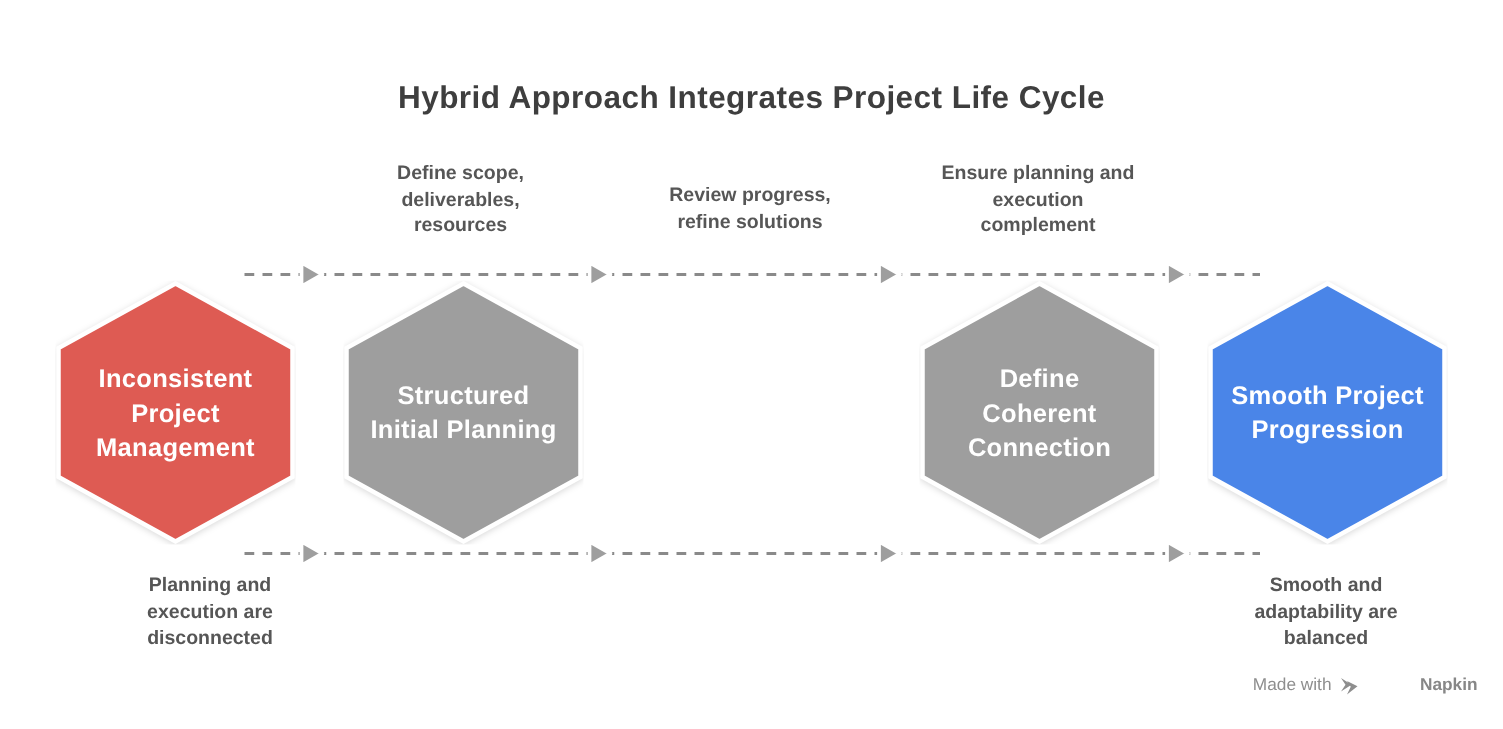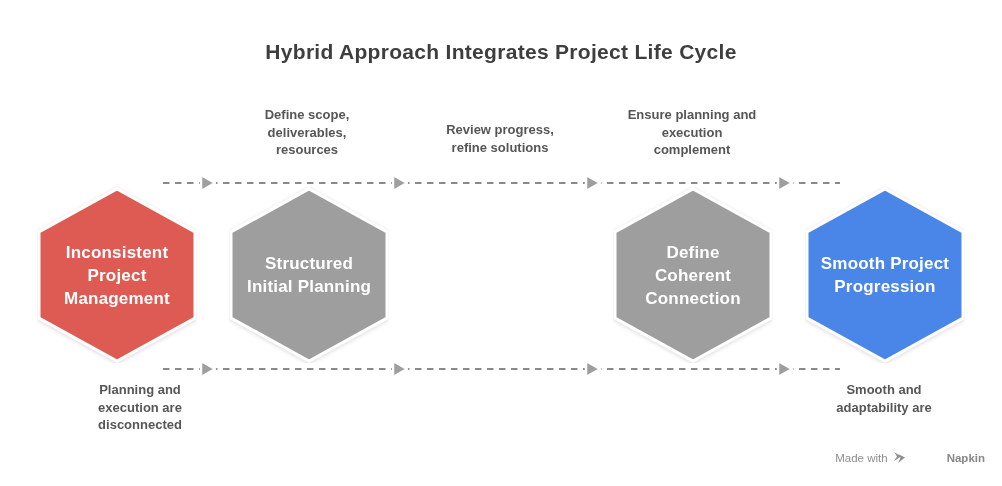--- a/index.html
+++ b/index.html
@@ -6,21 +6,21 @@
   .canvas {
     position: relative;
     width: 1002px;
     height: 486px;
     background: #ffffff;
     font-family: "Liberation Sans", sans-serif;
     overflow: hidden;
   }
   .title {
     position: absolute;
-    top: 40px; left: 0;
+    top: 54px; left: 0;
     width: 1002px;
     text-align: center;
     font-size: 21px;
     font-weight: bold;
     letter-spacing: 0.3px;
     color: #3e3e3e;
   }
   .flow-svg {
     position: absolute;
     top: 0; left: 0;
@@ -61,21 +61,20 @@
   .note-top-1 { left: 217px; top: 106px; }
   .note-top-2 { left: 410px; top: 121px; }
   .note-top-3 { left: 602px; top: 106px; }
   .note-bottom-1 { left: 50px; top: 381px; }
   .note-bottom-2 { left: 794px; top: 381px; }
   .credit {
     position: absolute;
     right: 17px;
     top: 451px;
     display: flex;
-    align-items: center;
     gap: 5px;
     font-size: 11.5px;
     color: #8e8e8e;
   }
   .credit .brand { font-weight: 600; color: #878787; margin-left: 36px; }
   .credit svg { display: block; }
 </style>
 </head>
 <body>
 
@@ -116,20 +115,21 @@
   </div>
 
   <div class="note note-bottom-1">
     <span>Planning and</span>
     <span>execution are</span>
     <span>disconnected</span>
   </div>
   <div class="note note-bottom-2">
     <span>Smooth and</span>
     <span>adaptability are</span>
+    <span>balanced</span>
   </div>
 
   <div class="hex" style="left:37px">
     <svg width="160" height="176" viewBox="0 0 160 176" xmlns="http://www.w3.org/2000/svg">
       <polygon class="hex-fill" points="80,2 158,45 158,131 80,174 2,131 2,45" stroke="#ffffff" stroke-width="3" fill="#de5b53"></polygon>
     </svg>
     <div class="hex-label">
       <span>Inconsistent</span>
       <span>Project</span>
       <span>Management</span>

